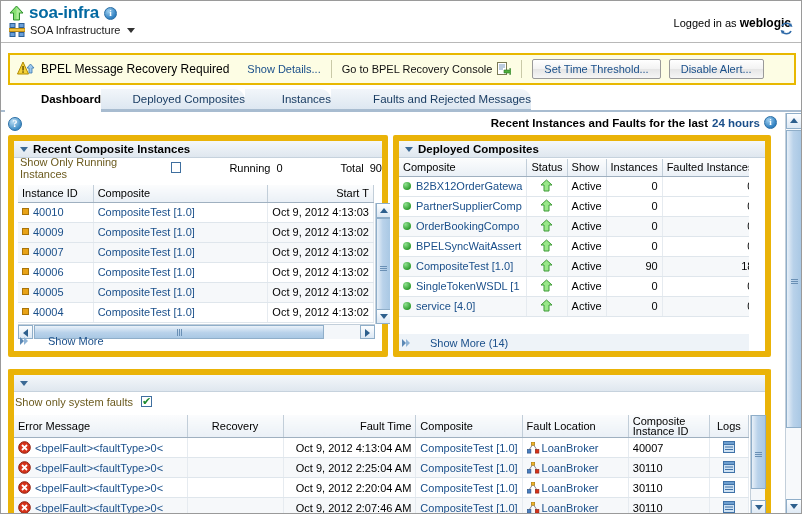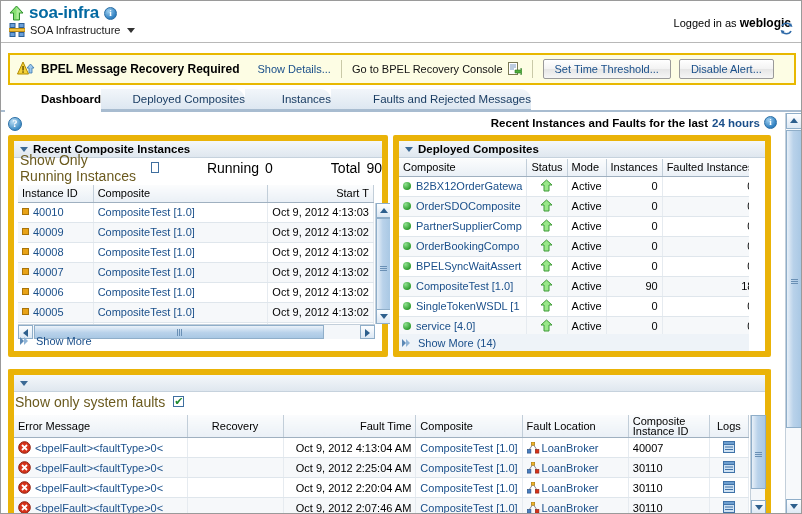--- a/index.html
+++ b/index.html
@@ -60,21 +60,21 @@
   .hdr-rule {
     position: absolute; left: 0; right: 0; top: 41px; height: 1px; background: #b8b8b8;
   }
   
   .alertbar {
     position: absolute; left: 7px; top: 52px; width: 788px; height: 32px;
     background: #fdfde4; border: 2px solid #e8b800;
     display: flex; align-items: center; padding: 0 7px;
   }
   .alert-icon { width: 18px; height: 16px; margin-right: 6px; flex: none; }
-  .alert-title { font-weight: bold; font-size: 12px; color: #000; white-space: nowrap; }
+  .alert-title { font-weight: normal; font-size: 12px; color: #000; white-space: nowrap; }
   .alert-link {
     color: #1a4f8a; text-decoration: none; font-size: 11px; white-space: nowrap;
   }
   .vsep { width: 1px; height: 18px; background: #c9c9a8; margin: 0 10px; flex: none; }
   .console-icon { width: 14px; height: 14px; display: inline-block; margin-left: 5px; vertical-align: -3px; }
   .btn {
     border: 1px solid #9a9a9a; border-radius: 2px;
     background: linear-gradient(to bottom, #ffffff 0%, #f3f3f3 48%, #e6e6e6 52%, #f6f6f6 100%);
     color: #1a4f8a; font-size: 11px; padding: 3px 11px; white-space: nowrap;
     font-family: "Liberation Sans", sans-serif; cursor: pointer;
@@ -123,21 +123,21 @@
   .panel-head {
     height: 17px; background: linear-gradient(to bottom,#f4f7fa 0%, #dfe7ef 100%);
     border-bottom: 1px solid #c6d2dd; display: flex; align-items: center;
     padding-left: 4px; font-weight: bold; font-size: 11.5px; color: #000;
   }
   .disc {
     width: 0; height: 0; border-left: 4px solid transparent;
     border-right: 4px solid transparent; border-top: 5px solid #3c6a95;
     display: inline-block; margin-right: 5px; margin-left: 2px;
   }
-  .subbar { height: 19px; display: flex; align-items: center; font-size: 14px; }
+  .subbar { height: 19px; display: flex; align-items: center; font-size: 11px; }
   .lbl-brown { color: #6b5a1e; }
   .cbox {
     width: 11px; height: 11px; border: 1px solid #3f6f9f; background: #fff;
     display: inline-block; vertical-align: -1px;
   }
   .cbox.checked { position: relative; }
   .cbox.checked:after {
     content: "\2714"; position: absolute; left: 0px; top: -2px;
     color: #1f8a2f; font-size: 11px; line-height: 12px;
   }
@@ -166,21 +166,21 @@
     width: 8px; height: 8px; border-radius: 50%;
     background: radial-gradient(circle at 32% 30%, #8fe08f, #2a9a2a 75%);
     display: inline-block; margin-right: 5px; vertical-align: 0px;
   }
   .up-green { width: 13px; height: 13px; display: inline-block; }
   .err-icon { width: 13px; height: 13px; display: inline-block; margin-right: 4px; vertical-align: -2px; }
   .loc-icon { width: 13px; height: 12px; display: inline-block; margin-right: 2px; vertical-align: -2px; }
   .log-icon { width: 12px; height: 12px; display: inline-block; }
   
   .showmore {
-    display: flex; align-items: center; gap: 4px;
+    display: flex; align-items: center; gap: 16px;
     font-size: 11px; color: #1a4f8a; background: #eef3f8; padding: 2px 3px;
   }
   .showmore-ext { background: transparent; padding-left: 3px; }
   .chev2 { width: 12px; height: 10px; display: inline-block; }
   
   .sb-v {
     position: absolute; width: 15px; top: 0; bottom: 0; right: 0;
     background: #f4f7fa; border-left: 1px solid #c3cfda;
   }
   .sb-btn {
@@ -354,25 +354,20 @@
               <tr>
                 <td><span class="sq-icon"></span><a class="lnk" href="#">40010</a></td>
                 <td><a class="lnk" href="#">CompositeTest [1.0]</a></td>
                 <td class="r">Oct 9, 2012 4:13:03</td>
               </tr>
               <tr class="alt">
                 <td><span class="sq-icon"></span><a class="lnk" href="#">40009</a></td>
                 <td><a class="lnk" href="#">CompositeTest [1.0]</a></td>
                 <td class="r">Oct 9, 2012 4:13:02</td>
               </tr>
-              <tr>
-                <td><span class="sq-icon"></span><a class="lnk" href="#">40008</a></td>
-                <td><a class="lnk" href="#">CompositeTest [1.0]</a></td>
-                <td class="r">Oct 9, 2012 4:13:02</td>
-              </tr>
               <tr class="alt">
                 <td><span class="sq-icon"></span><a class="lnk" href="#">40007</a></td>
                 <td><a class="lnk" href="#">CompositeTest [1.0]</a></td>
                 <td class="r">Oct 9, 2012 4:13:02</td>
               </tr>
               <tr>
                 <td><span class="sq-icon"></span><a class="lnk" href="#">40006</a></td>
                 <td><a class="lnk" href="#">CompositeTest [1.0]</a></td>
                 <td class="r">Oct 9, 2012 4:13:02</td>
               </tr>
@@ -431,37 +426,28 @@
       <div class="panel-head">
         <span class="disc"></span>
         <span>Deployed Composites</span>
       </div>
       <div style="position:absolute; left:0px; top:18px; right:16px; height:185px; overflow:hidden;">
         <table class="grid">
           <thead>
               <tr>
             <th style="width:114px;">Composite</th>
             <th style="width:38px;">Status</th>
-            <th style="width:56px;">Mode</th>
+            <th style="width:56px;">Show</th>
             <th class="r" style="width:62px;">Instances</th>
             <th class="r" style="width:92px;">Faulted Instances</th>
           </tr>
             </thead>
           <tbody>
             <tr>
               <td><span class="dot-green"></span><a class="lnk" href="#">B2BX12OrderGatewa</a></td>
-              <td style="text-align:center;"><span class="up-green"><svg width="13" height="13" viewBox="0 0 13 13">
-                      <polygon points="6.5,1 12,6 9,6 9,12 4,12 4,6 1,6" fill="#9ae88a" stroke="#3f9a38" stroke-width="1"></polygon>
-                    </svg></span></td>
-              <td>Active</td>
-              <td class="r">0</td>
-              <td class="r">0</td>
-            </tr>
-            <tr class="alt">
-              <td><span class="dot-green"></span><a class="lnk" href="#">OrderSDOComposite</a></td>
               <td style="text-align:center;"><span class="up-green"><svg width="13" height="13" viewBox="0 0 13 13">
                       <polygon points="6.5,1 12,6 9,6 9,12 4,12 4,6 1,6" fill="#9ae88a" stroke="#3f9a38" stroke-width="1"></polygon>
                     </svg></span></td>
               <td>Active</td>
               <td class="r">0</td>
               <td class="r">0</td>
             </tr>
             <tr>
               <td><span class="dot-green"></span><a class="lnk" href="#">PartnerSupplierComp</a></td>
               <td style="text-align:center;"><span class="up-green"><svg width="13" height="13" viewBox="0 0 13 13">

